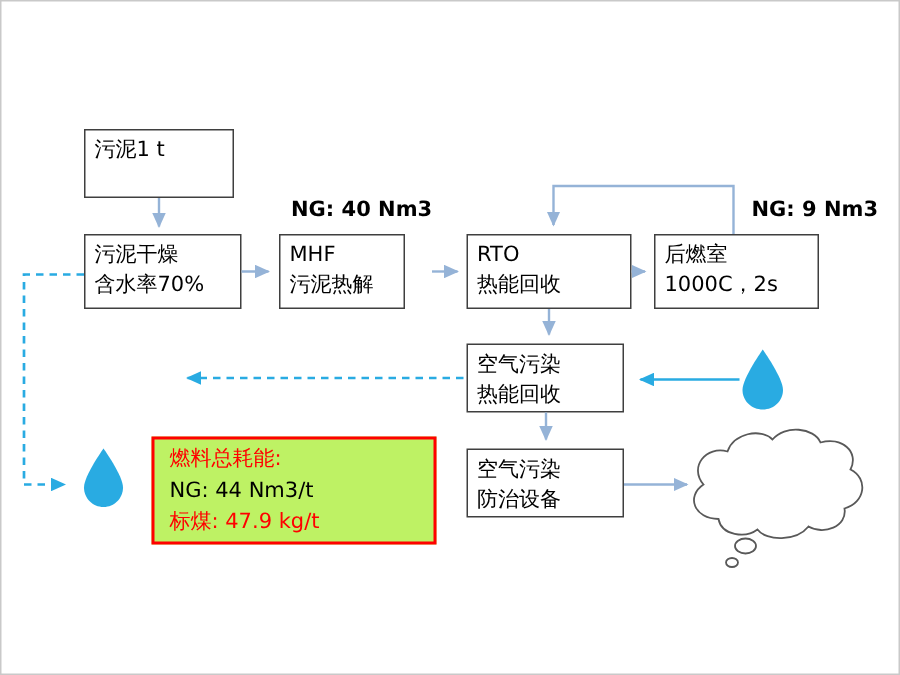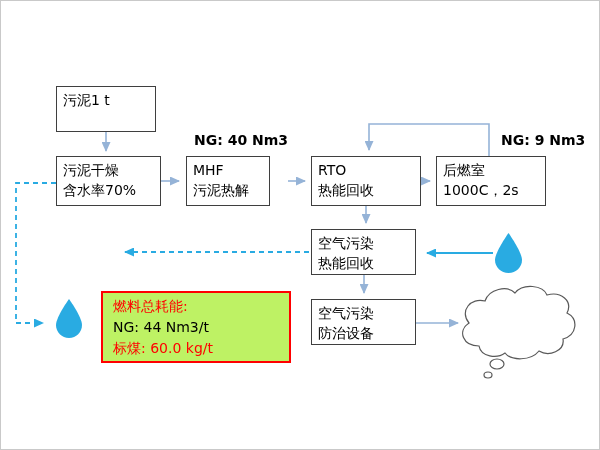--- a/index.html
+++ b/index.html
@@ -62,21 +62,21 @@
     <span class="bl">空气污染</span>
     <span class="bl">防治设备</span>
   </div>
 
   <div class="lbl" style="left:193px;top:131px">NG: 40 Nm3</div>
   <div class="lbl" style="left:500px;top:131px">NG: 9 Nm3</div>
 
   <div class="fuel">
     <span class="bl red">燃料总耗能:</span>
     <span class="bl">NG: 44 Nm3/t</span>
-    <span class="bl red">标煤:  60.0 kg/t</span>
+    <span class="bl red">标煤:  47.9 kg/t</span>
   </div>
 
   <div class="emission-lbl">排放</div>
 
   <svg class="overlay" width="600" height="450" viewBox="0 0 600 450">
     <defs>
       <marker id="ab" markerUnits="userSpaceOnUse" markerWidth="10" markerHeight="9" refX="9" refY="4.5" orient="auto">
         <path d="M0,0 L10,4.5 L0,9 Z" fill="#95B3D7"></path>
       </marker>
       <marker id="ac" markerUnits="userSpaceOnUse" markerWidth="10" markerHeight="9" refX="9" refY="4.5" orient="auto">

